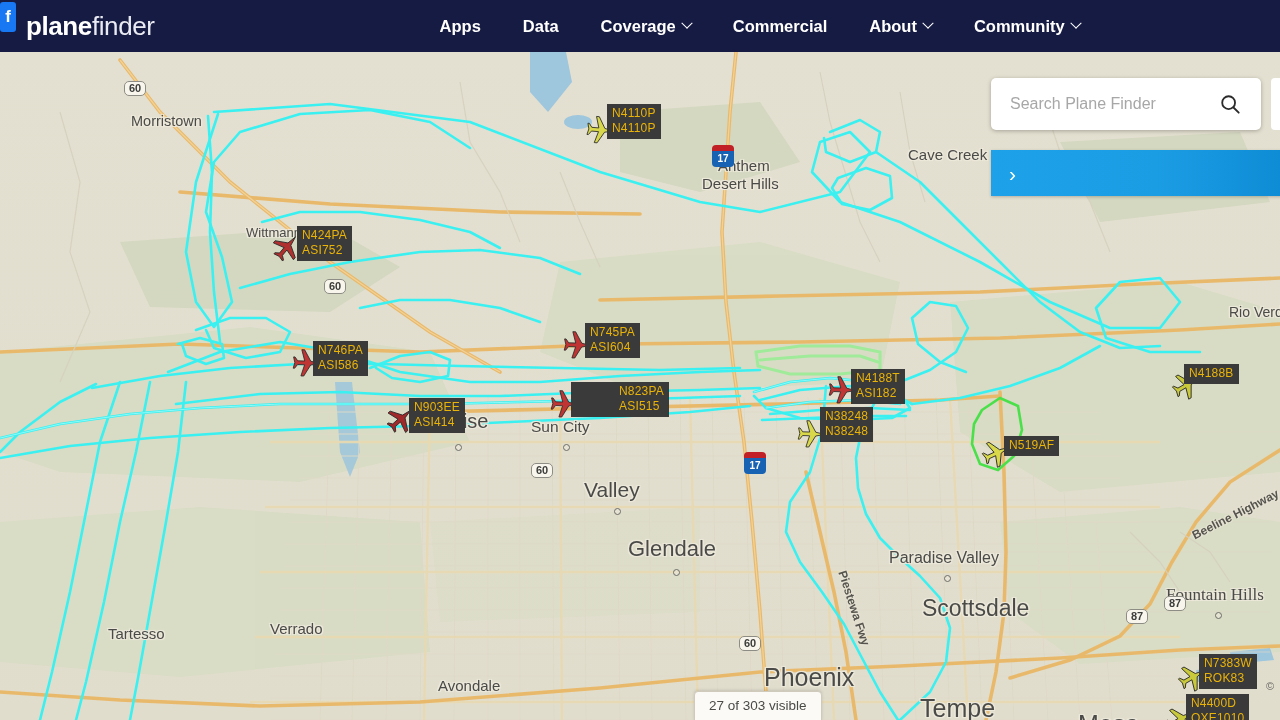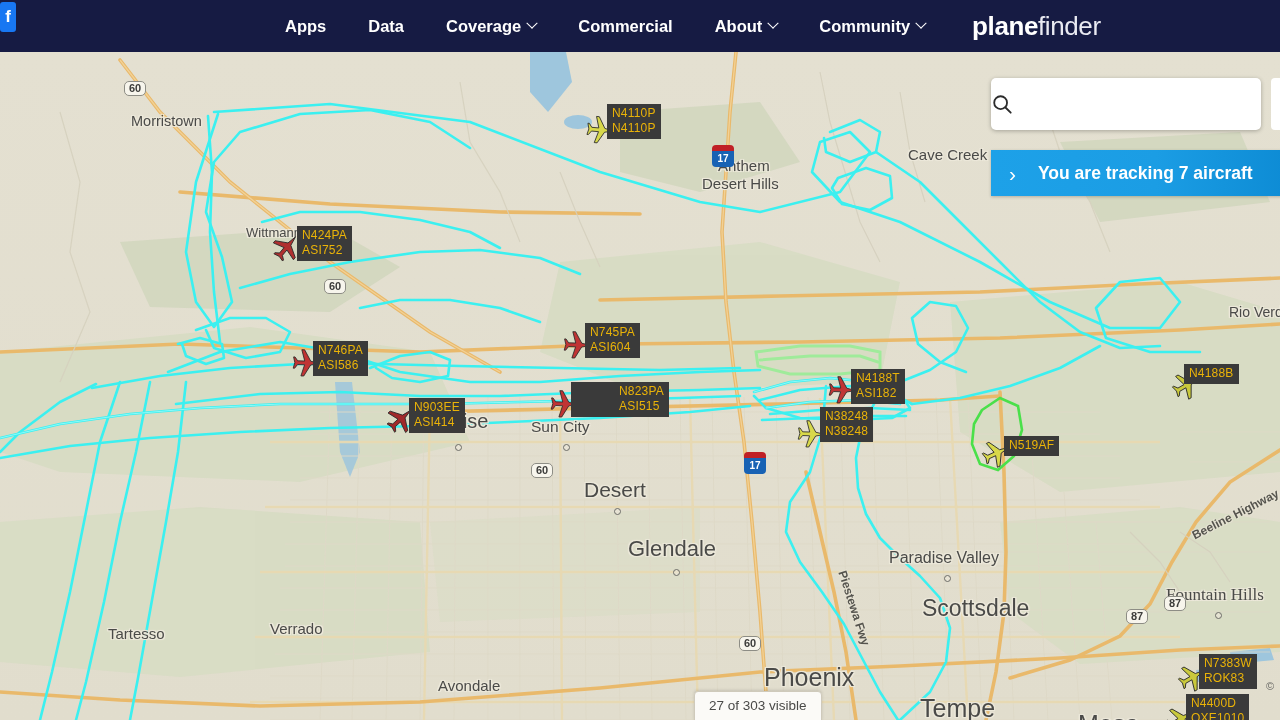--- a/index.html
+++ b/index.html
@@ -396,21 +396,21 @@
         <div class="place" style="left: 908px; top: 94px; font-size: 15px;">Cave Creek</div>
         <div class="place" style="left: 702px; top: 123px; font-size: 15px;">Desert Hills</div>
         <div class="place" style="left: 246px; top: 173px; font-size: 13px;">Wittmann</div>
         <div class="place" style="left: 1229px; top: 252px; font-size: 14px;">Rio Verde</div>
         <div class="place" style="left: 414px; top: 358px; font-size: 20px;">Surprise</div>
         <div class="pdot" style="left: 455px; top: 392px;"></div>
         <div class="place" style="left: 531px; top: 366px; font-size: 15.5px;">Sun City</div>
         <div class="pdot" style="left: 563px; top: 392px;"></div>
         <div class="place" style="left: 1166px; top: 533px; font-size: 17px; font-family: Liberation Serif, serif;">Fountain Hills</div>
         <div class="pdot" style="left: 1215px; top: 560px;"></div>
-        <div class="place" style="left: 584px; top: 426px; font-size: 21px;">Desert</div>
+        <div class="place" style="left: 584px; top: 426px; font-size: 21px;">Valley</div>
         <div class="pdot" style="left: 614px; top: 456px;"></div>
         <div class="place" style="left: 628px; top: 484px; font-size: 22px;">Glendale</div>
         <div class="pdot" style="left: 673px; top: 517px;"></div>
         <div class="place" style="left: 889px; top: 497px; font-size: 16px;">Paradise Valley</div>
         <div class="pdot" style="left: 944px; top: 523px;"></div>
         <div class="place" style="left: 922px; top: 543px; font-size: 23px;">Scottsdale</div>
         <div class="place" style="left: 270px; top: 568px; font-size: 15px;">Verrado</div>
         <div class="place" style="left: 60px; top: 573px; font-size: 15px; padding-left: 48px;">Tartesso</div>
         <div class="place" style="left: 438px; top: 625px; font-size: 15px;">Avondale</div>
         <div class="place" style="left: 764px; top: 611px; font-size: 25px;">Phoenix</div>
@@ -481,20 +481,21 @@
         <div class="ac-label" style="left: 1186px; top: 642px;"><span>N4400D</span><span class="l2">QXE1010</span></div>
         <div class="plane" style="left: 1172px; top: 318px;"><svg width="30" height="30" viewBox="0 0 32 32" style="transform:rotate(60deg)">
             <path d="M16 2 L18 12 L30 19 L30 22 L18 18.5 L18 26 L22 29 L22 30.5 L16 29 L10 30.5 L10 29 L14 26 L14 18.5 L2 22 L2 19 L14 12 Z" fill="#c9c93c" stroke="#2a2a2a" stroke-width="0.9"></path>
           </svg></div>
         <div class="ac-label" style="left: 1184px; top: 312px;"><span>N4188B</span></div>
       </div>
   </div>
 
   <div id="navbar">
     <div id="fb-tab">f</div>
+    <div id="brand"><span>plane</span><span class="light">finder</span></div>
     <div id="navlinks">
         <div class="navlink">
           <span>Apps</span>
         </div>
         <div class="navlink">
           <span>Data</span>
         </div>
         <div class="navlink">
           <span>Coverage</span>
           <span class="caret"></span>
@@ -504,34 +505,33 @@
         </div>
         <div class="navlink">
           <span>About</span>
           <span class="caret"></span>
         </div>
         <div class="navlink">
           <span>Community</span>
           <span class="caret"></span>
         </div>
       </div>
-    <div id="brand"><span>plane</span><span class="light">finder</span></div>
   </div>
 
   <div id="side-strip"></div>
   <div id="searchbox">
+    <input id="search-input" type="text" placeholder="Search Plane Finder" style="">
     <span id="search-icon">
       <svg width="22" height="22" viewBox="0 0 24 24" fill="none" stroke="#2b2b2b" stroke-width="2" stroke-linecap="round">
         <circle cx="10.5" cy="10.5" r="7"></circle>
         <line x1="15.8" y1="15.8" x2="21.5" y2="21.5"></line>
       </svg>
     </span>
   </div>
 
   <div id="tracking">
     <span class="arrow">›</span>
-    <span class="ttext">You are tracking 7 aircraft</span>
   </div>
 
   <div id="visible-count">27 of 303 visible</div>
   <div id="copyright">©</div>
 
 </div>
 
 </body></html>

